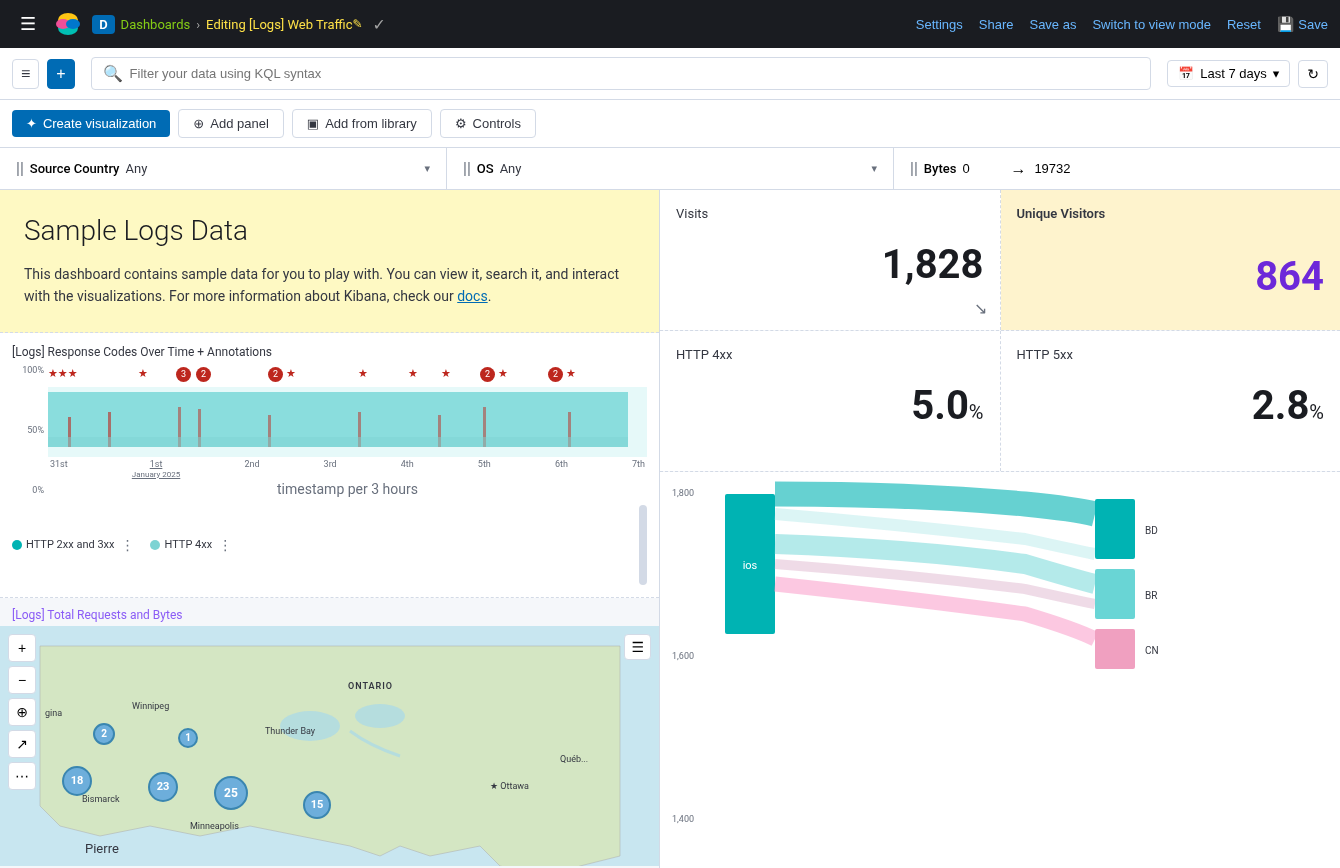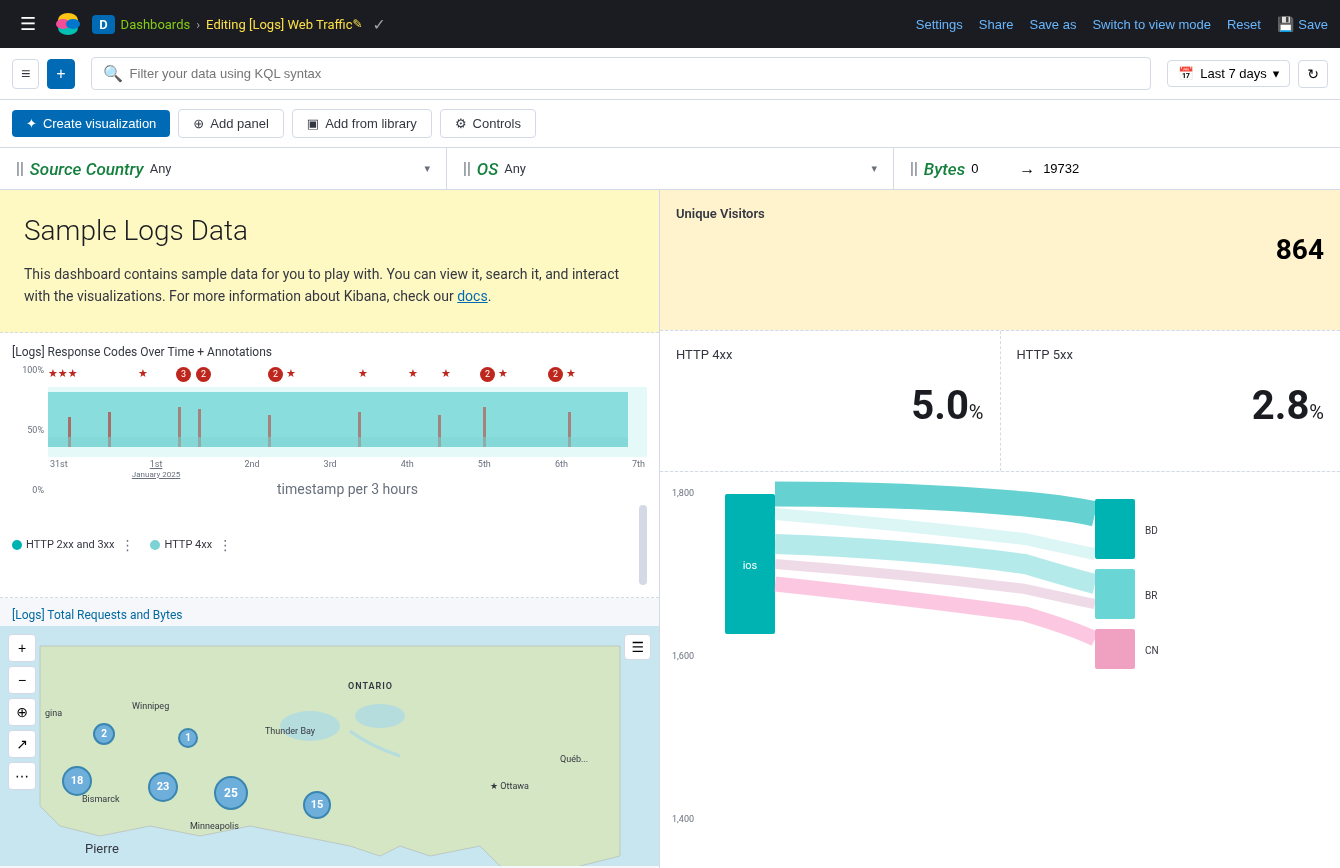--- a/index.html
+++ b/index.html
@@ -48,21 +48,21 @@
     
     .filter-bar {
       display: flex; align-items: center; background: #fff; border-bottom: 1px solid #d3dae6;
       height: 42px; padding: 0;
     }
     .filter-item {
       display: flex; align-items: center; height: 100%; padding: 0 16px;
       border-right: 1px solid #d3dae6; gap: 6px; cursor: pointer; flex: 1;
     }
     .filter-item:last-child { border-right: none; }
-    .filter-label { font-size: 17px; color: #15803d; font-weight: 500; font-style: italic; }
+    .filter-label { font-size: 13px; color: #000000; font-weight: 500; }
     .filter-value { font-size: 13px; color: #343741; }
     .filter-arrow { color: #69707d; font-size: 11px; margin-left: auto; }
     .filter-bytes { display: flex; align-items: center; gap: 8px; }
     .filter-bytes input { border: none; outline: none; font-size: 13px; width: 60px; }
 
     
     .main-content { display: flex; height: calc(868px - 48px - 52px - 48px - 42px); overflow: hidden; }
 
     
     .left-panel { width: 660px; display: flex; flex-direction: column; border-right: 1px solid #d3dae6; }
@@ -72,21 +72,21 @@
     .sample-title { font-size: 28px; font-weight: 300; color: #1a1c21; margin-bottom: 16px; }
     .sample-text { font-size: 14px; color: #343741; line-height: 1.6; }
     .sample-text a { color: #006bb4; text-decoration: underline; cursor: pointer; }
 
     
     .chart-card { background: #fff; padding: 12px; border-bottom: 1px dashed #d3dae6; }
     .chart-title { font-size: 12px; color: #343741; margin-bottom: 8px; }
 
     
     .map-card { background: #f5f7fa; flex: 1; position: relative; overflow: hidden; }
-    .map-title { font-size: 12px; color: #0369a1; padding: 10px 12px 4px; }
+    .map-title { font-size: 12px; color: #8b5cf6; padding: 10px 12px 4px; }
     .map-container { position: relative; width: 100%; height: calc(100% - 30px); background: #e8f4f8; overflow: hidden; }
     .map-controls { position: absolute; left: 8px; top: 8px; display: flex; flex-direction: column; gap: 4px; }
     .map-ctrl-btn { background: #fff; border: 1px solid #d3dae6; border-radius: 4px; width: 28px; height: 28px; display: flex; align-items: center; justify-content: center; cursor: pointer; font-size: 14px; }
     .map-legend-btn { position: absolute; right: 8px; top: 8px; background: #fff; border: 1px solid #d3dae6; border-radius: 4px; padding: 4px 6px; cursor: pointer; font-size: 14px; }
 
     
     .right-panel { flex: 1; display: flex; flex-direction: column; }
   </style>
 </head>
 <body>
@@ -316,24 +316,29 @@
 
         <button class="map-legend-btn" style="position:absolute; right:8px; top:8px;">☰</button>
       </div>
     </div>
   </div>
 
   <div class="right-panel">
 
     <div style="display:flex; border-bottom: 1px dashed #d3dae6;">
 
+      <div style="flex:1; background:#fff; padding:16px; position:relative; border-right:1px dashed #d3dae6; min-height:140px;">
+        <div style="font-size:13px; color:#343741;">Visits</div>
+        <div style="font-size:40px; font-weight:700; color:#1a1c21; text-align:right; margin-top:20px;">1,828</div>
+        <span style="position:absolute; bottom:12px; right:12px; font-size:16px; color:#69707d;">↘</span>
+      </div>
 
       <div style="flex:1; background:#fef3cd; padding:16px; position:relative; min-height:140px;">
         <div style="font-size:13px; color:#343741; font-weight:600;">Unique Visitors</div>
-        <div style="font-size:28px; font-weight:700; color:#000000; text-align:right; margin-top:12px;">864</div>
+        <div style="font-size:40px; font-weight:700; color:#6d28d9; text-align:right; margin-top:32px;">864</div>
       </div>
     </div>
 
     <div style="display:flex; border-bottom: 1px dashed #d3dae6;">
 
       <div style="flex:1; background:#fff; padding:16px; position:relative; border-right:1px dashed #d3dae6; min-height:140px;">
         <div style="font-size:13px; color:#343741;">HTTP 4xx</div>
         <div style="font-size:40px; font-weight:700; color:#1a1c21; text-align:right; margin-top:20px;">
           <span>5.0</span><span style="font-size:20px; font-weight:400;">%</span>
         </div>

